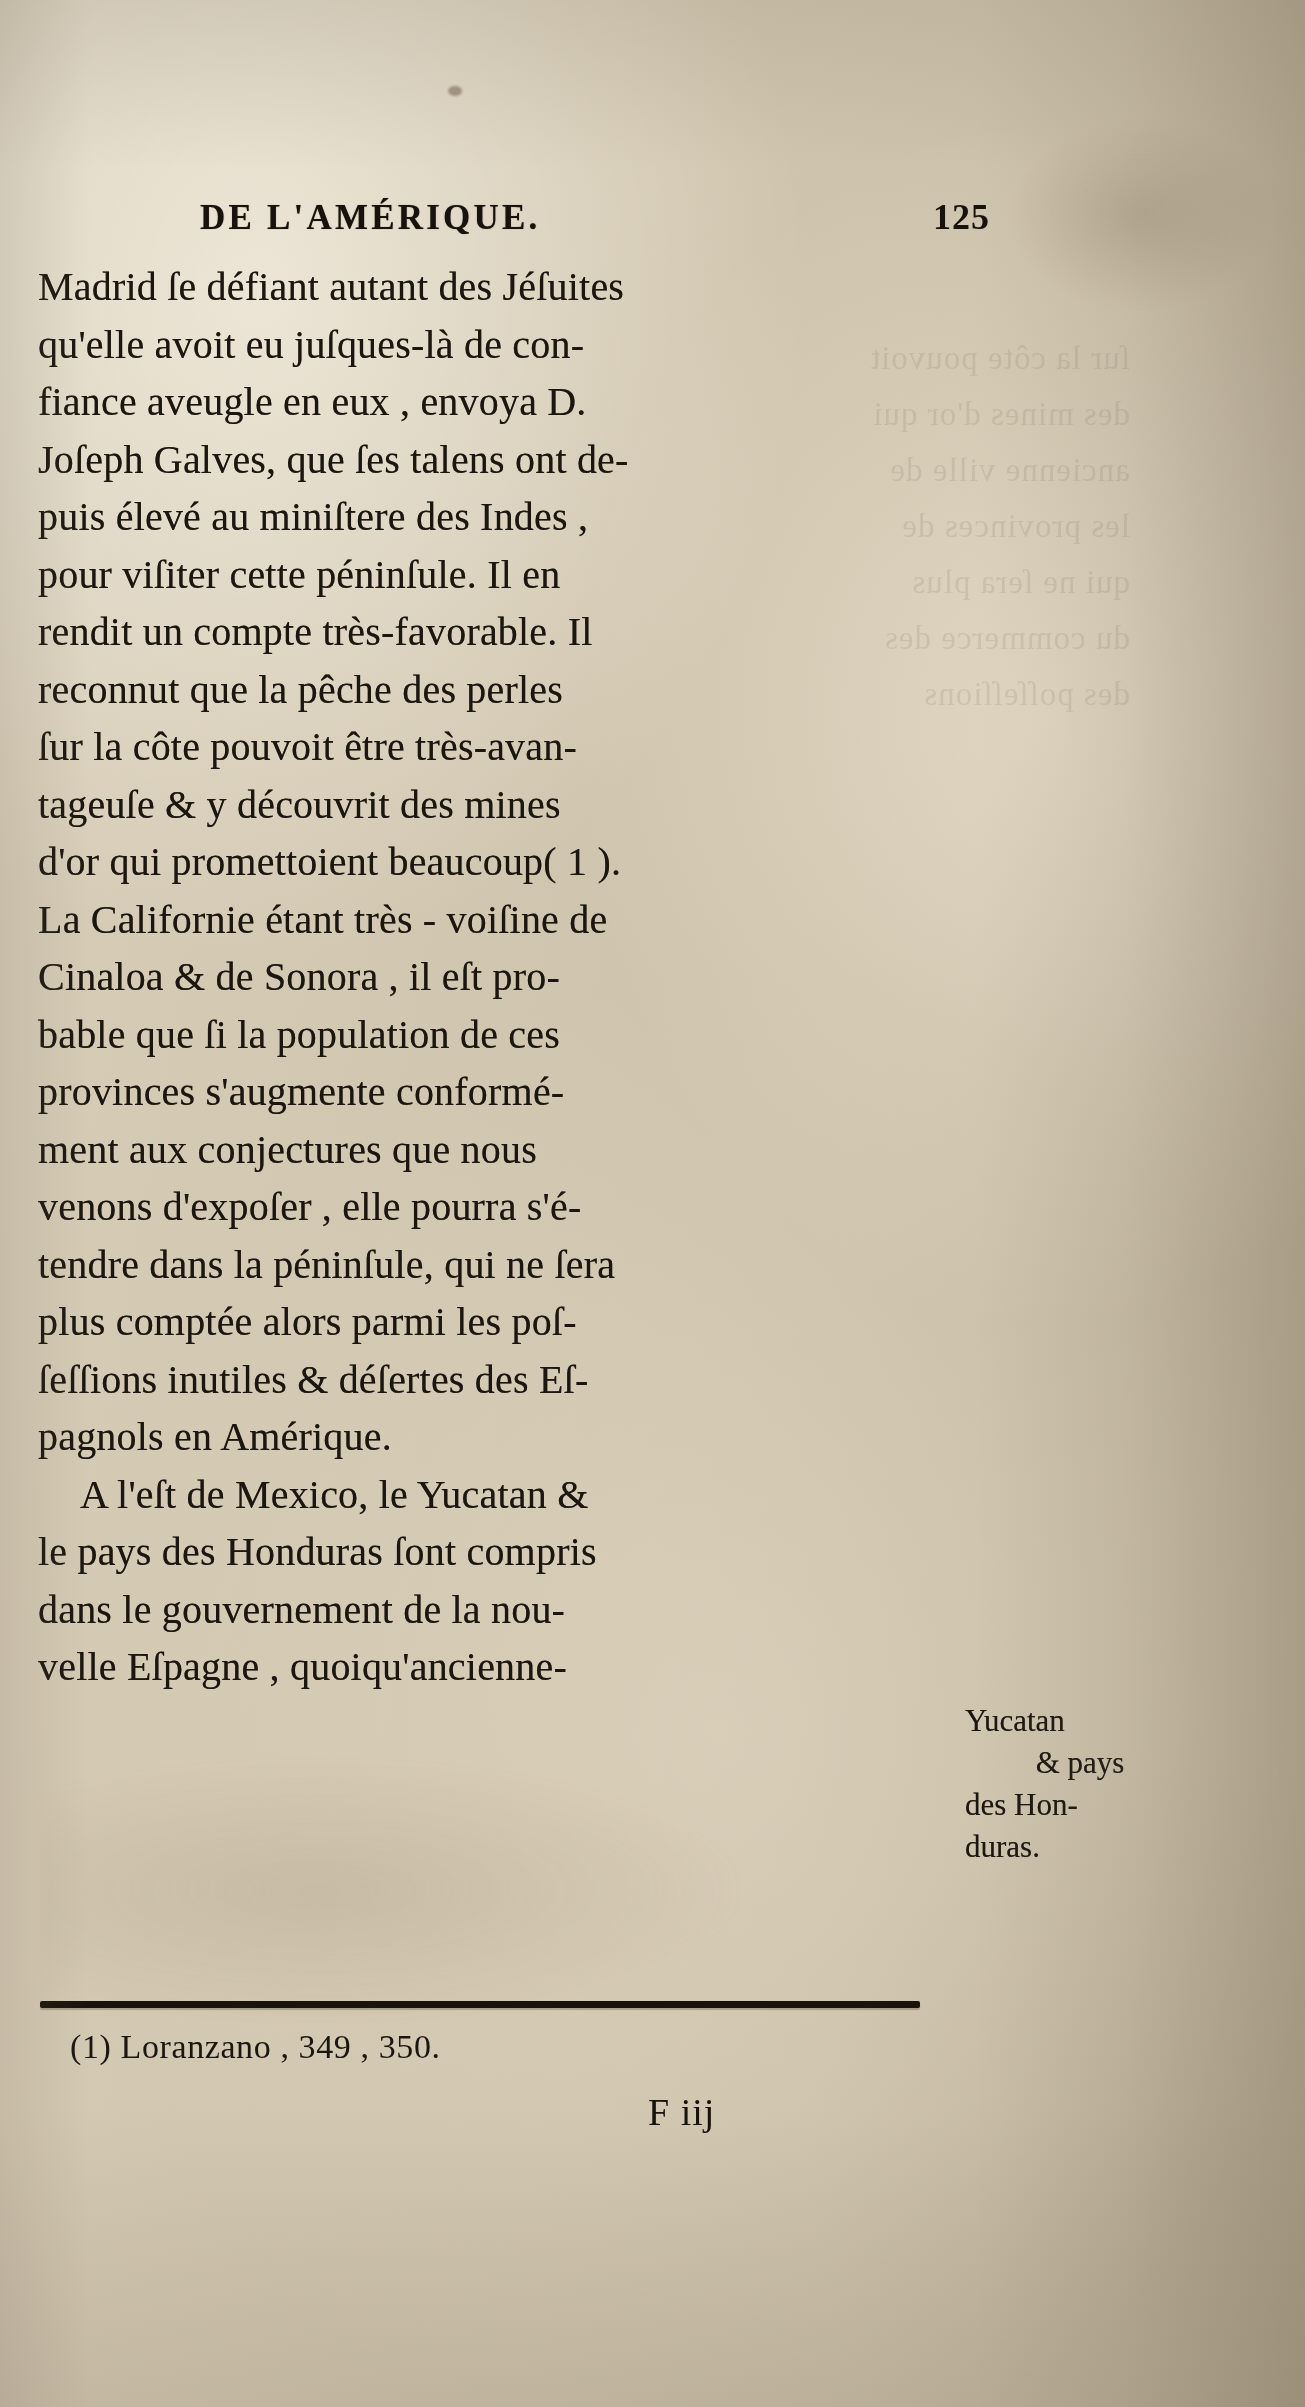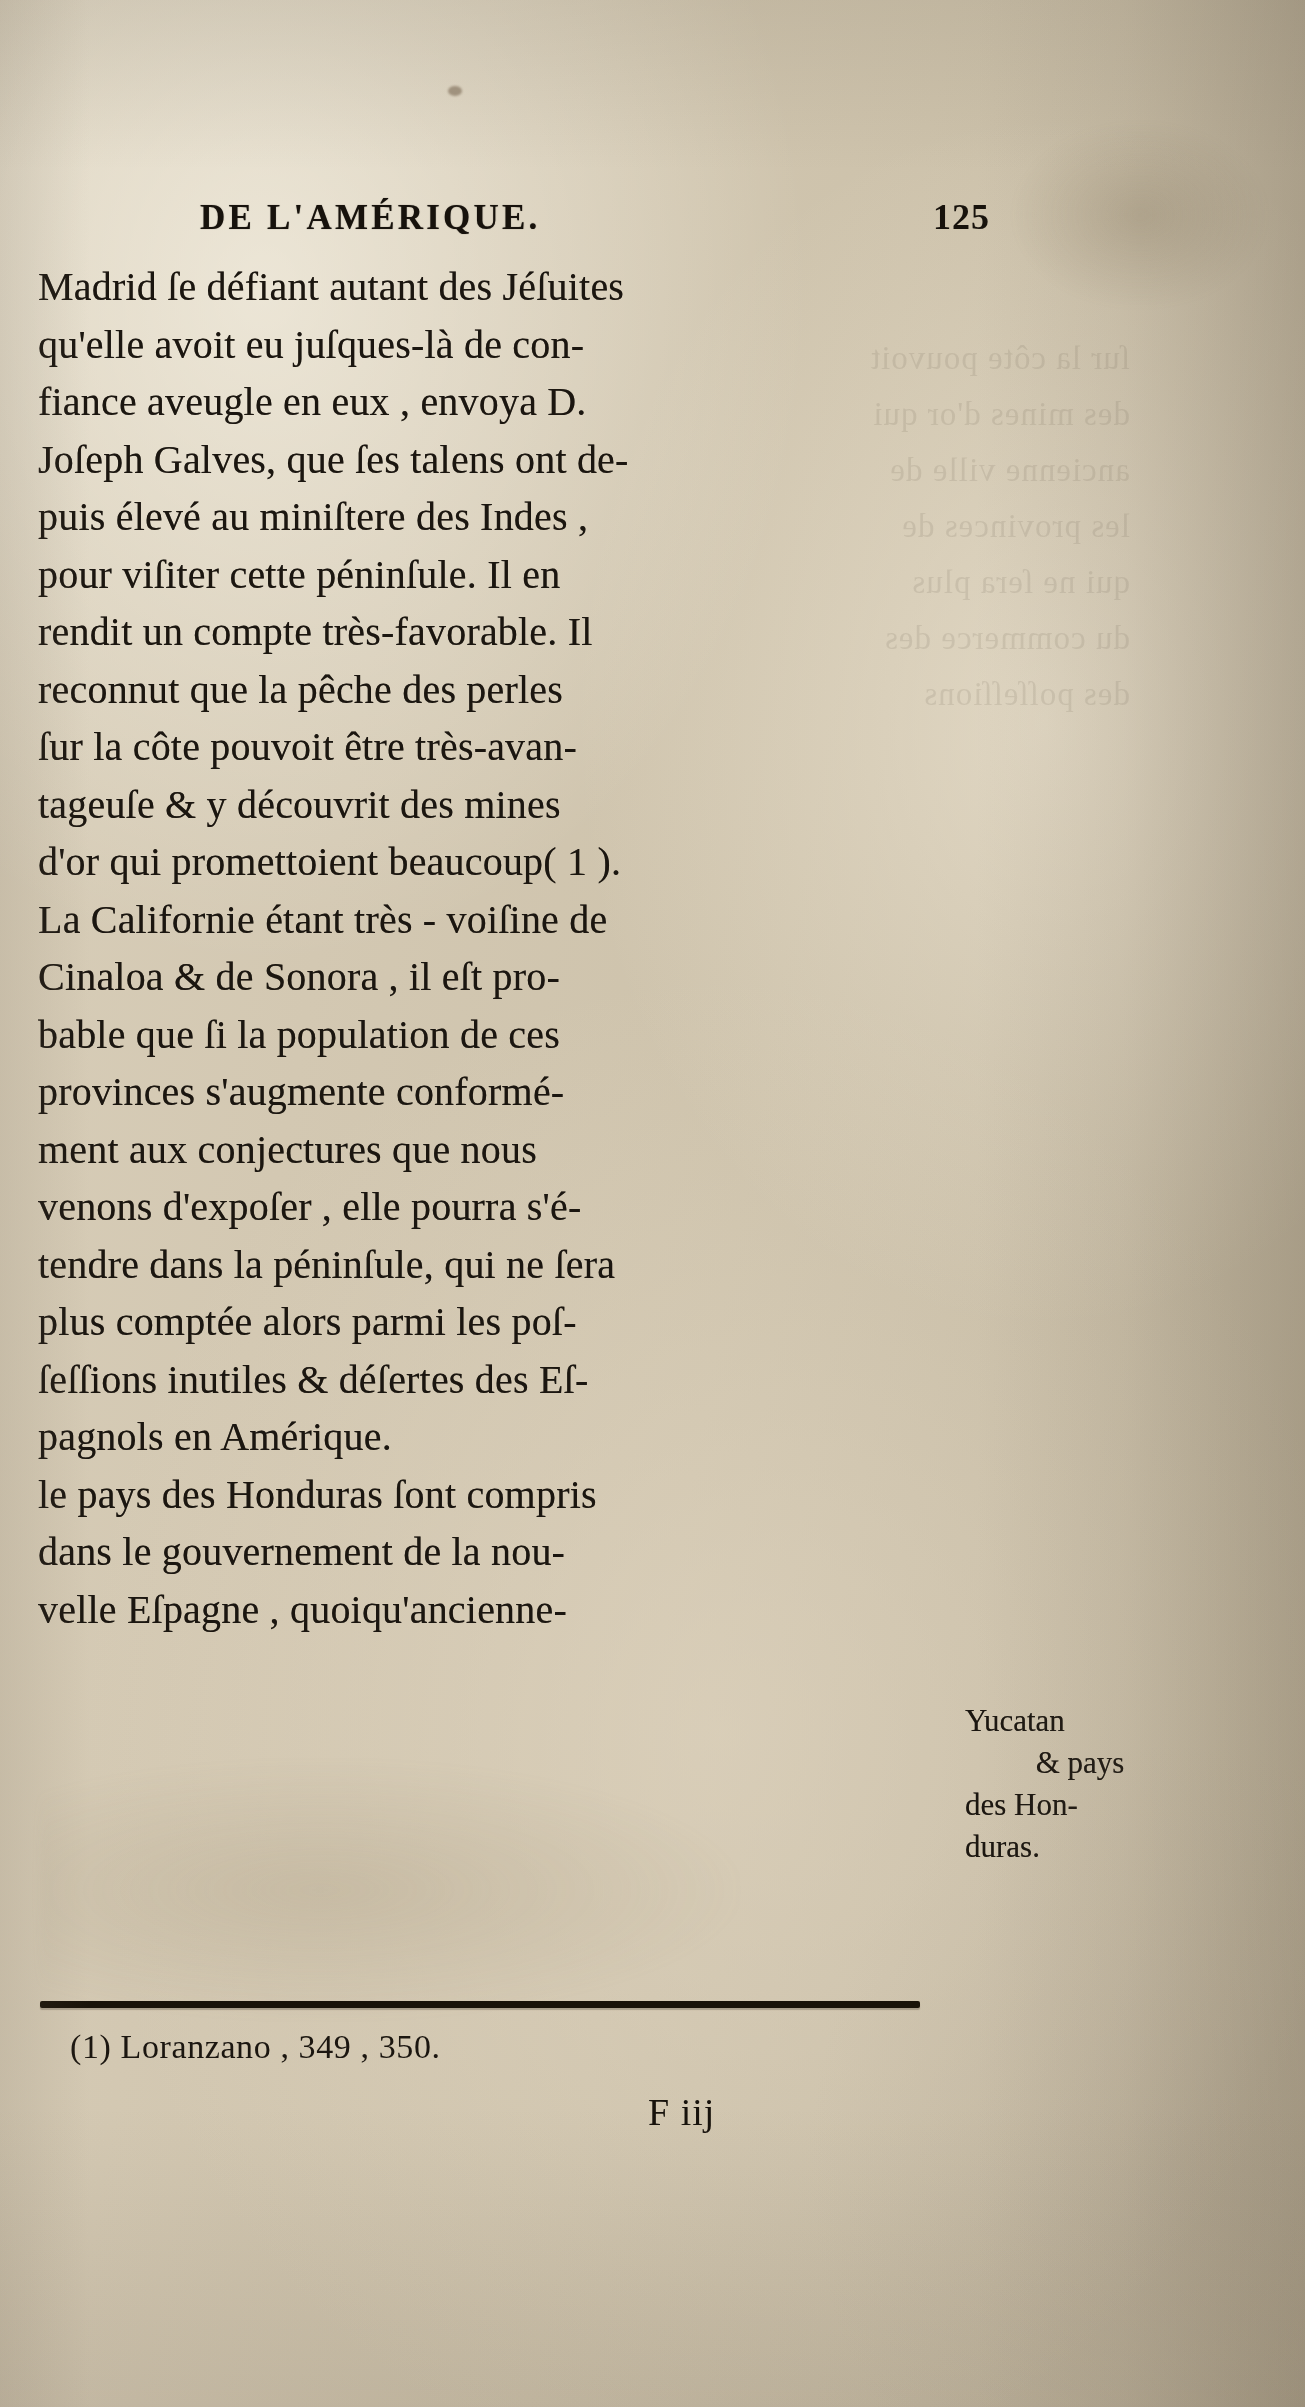--- a/index.html
+++ b/index.html
@@ -227,20 +227,21 @@
       <p>Cinaloa &amp; de Sonora , il eſt pro-</p>
       <p>bable que ſi la population de ces</p>
       <p>provinces s'augmente conformé-</p>
       <p>ment aux conjectures que nous</p>
       <p>venons d'expoſer , elle pourra s'é-</p>
       <p>tendre dans la péninſule, qui ne ſera</p>
       <p>plus comptée alors parmi les poſ-</p>
       <p>ſeſſions inutiles &amp; déſertes des Eſ-</p>
       <p>pagnols en Amérique.</p>
 
+      <p class="indent">A l'eſt de Mexico, le Yucatan &amp;</p>
       <p>le pays des Honduras ſont compris</p>
       <p>dans le gouvernement de la nou-</p>
       <p>velle Eſpagne , quoiqu'ancienne-</p>
     </div>
 
     <div class="marginal">
       <div>Yucatan</div>
       <div class="m-center">&amp; pays</div>
       <div>des Hon-</div>
       <div>duras.</div>

